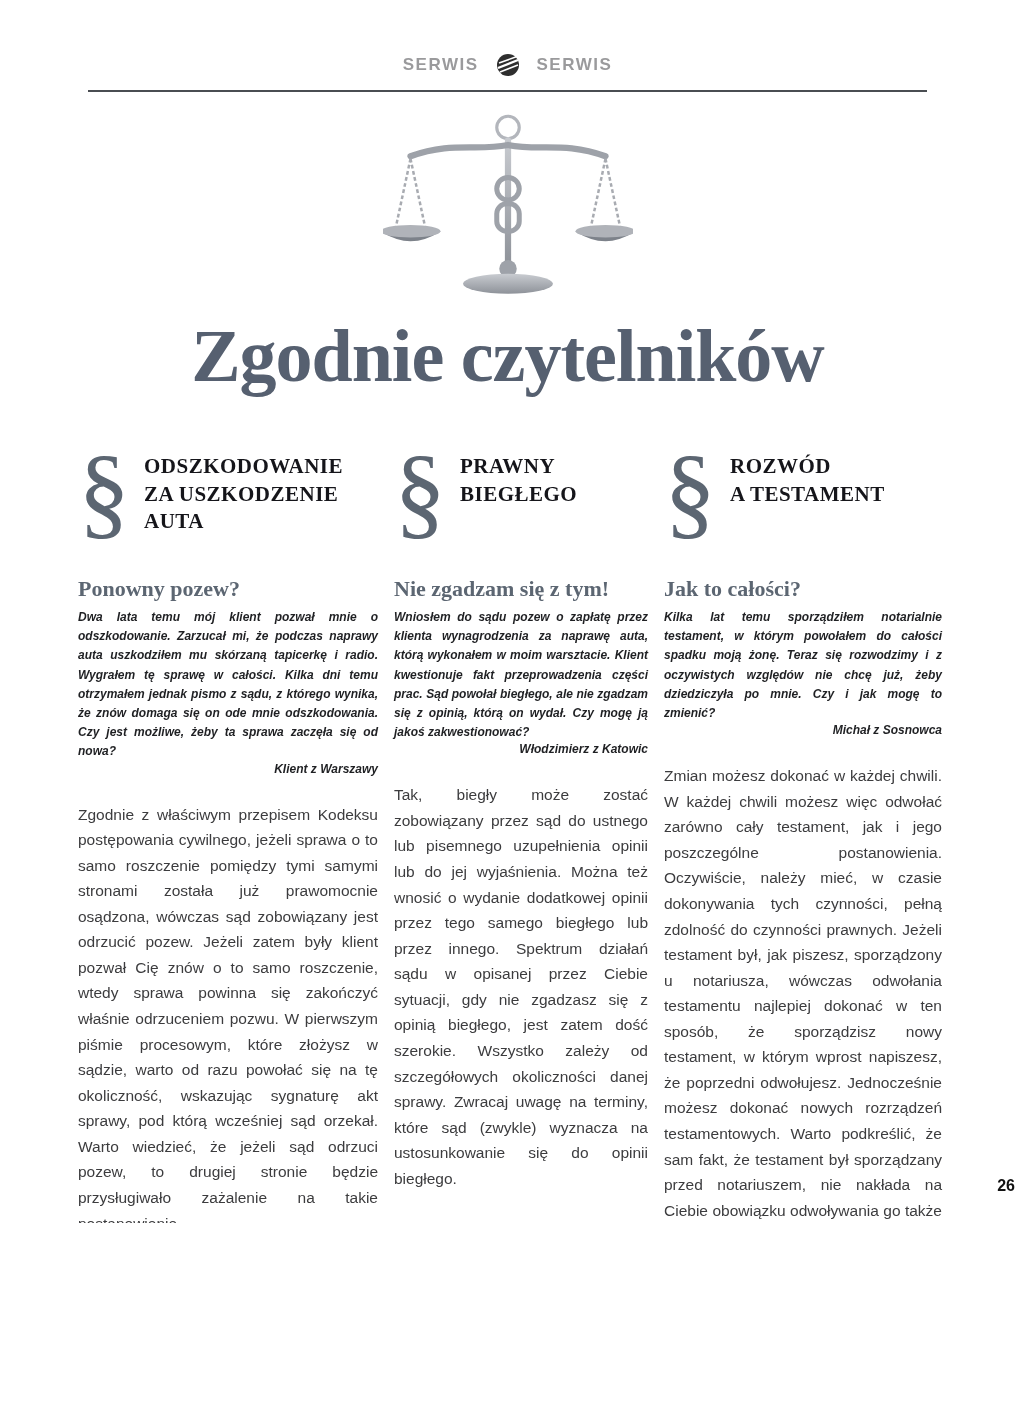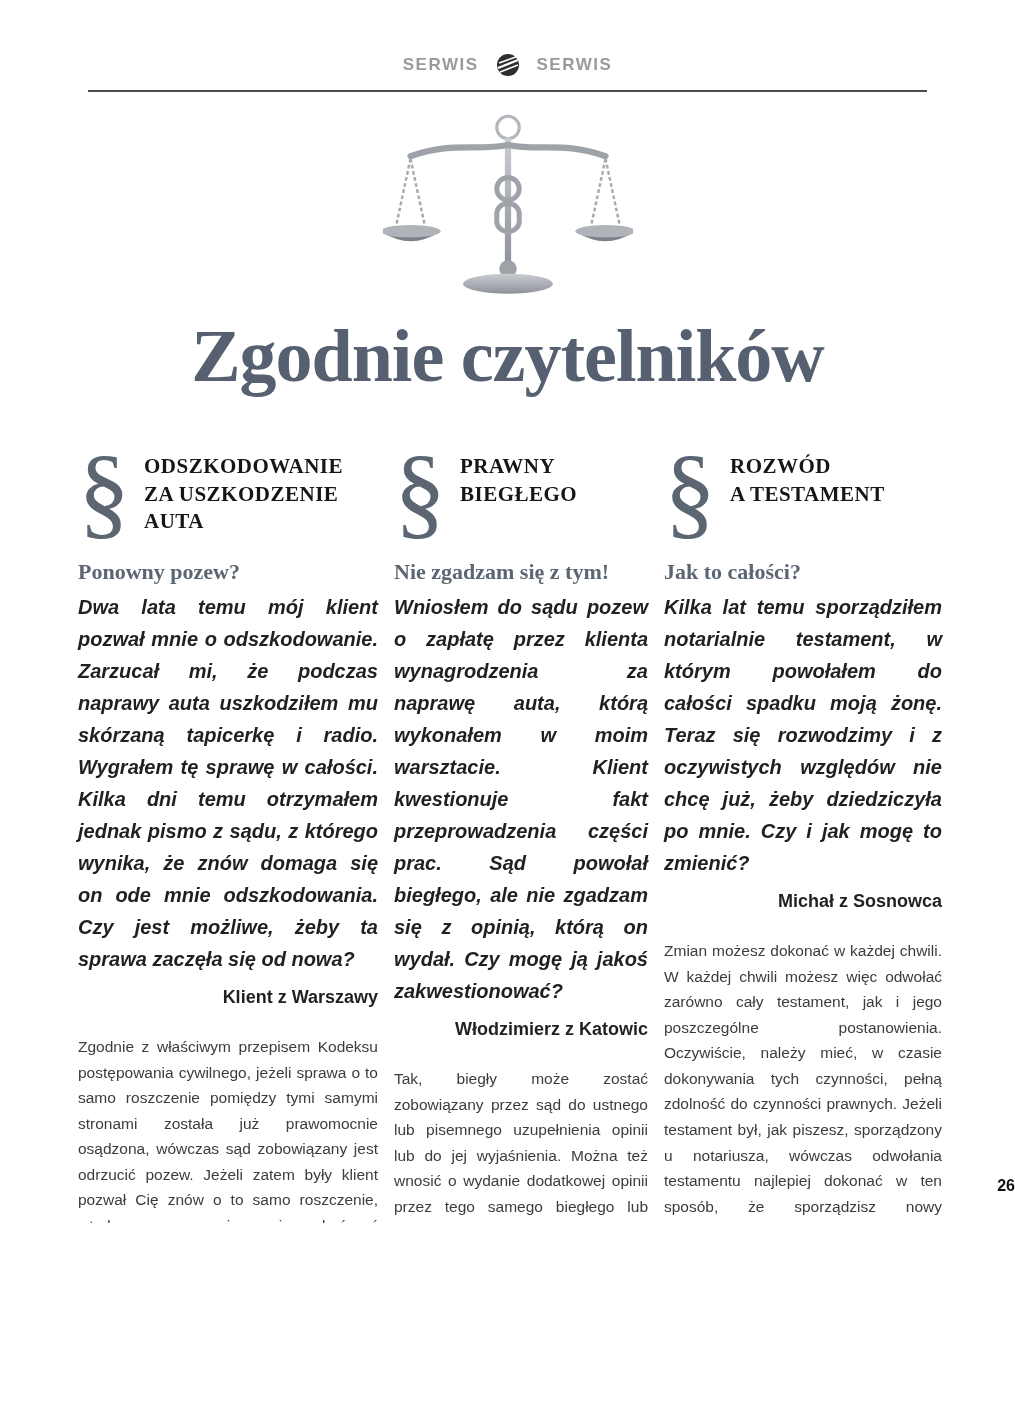--- a/index.html
+++ b/index.html
@@ -72,31 +72,31 @@
     font-family:"Liberation Serif","DejaVu Serif",serif;
     font-size:21px;font-weight:bold;letter-spacing:0.5px;
     line-height:1.32;color:var(--heading-color);
     white-space:pre-line;
     padding-top:6px;
   }
   .question-title{
     font-family:"Liberation Serif","DejaVu Serif",serif;
     font-size:22px;font-weight:bold;
     color:var(--accent);
-    margin-top:12px;margin-bottom:6px;
+    margin-top:29px;margin-bottom:6px;
   }
   .question-text{
-    font-size:20px;font-weight:bold;font-style:italic;
+    font-size:12px;font-weight:bold;font-style:italic;
     line-height:1.6;text-align:justify;
     color:var(--question-color);
   }
   .signature{
-    font-size:18px;font-weight:bold;
+    font-size:12px;font-weight:bold;font-style:italic;
     text-align:right;color:var(--question-color);
-    margin-top:12px;
+    margin-top:0;
   }
   .answer-text{
     font-size:15.5px;line-height:1.65;text-align:justify;
     color:var(--body-color);
     margin-top:26px;
   }
   
   .contact-box{
     grid-column:1 / span 2;grid-row:2;
     align-self:start;

